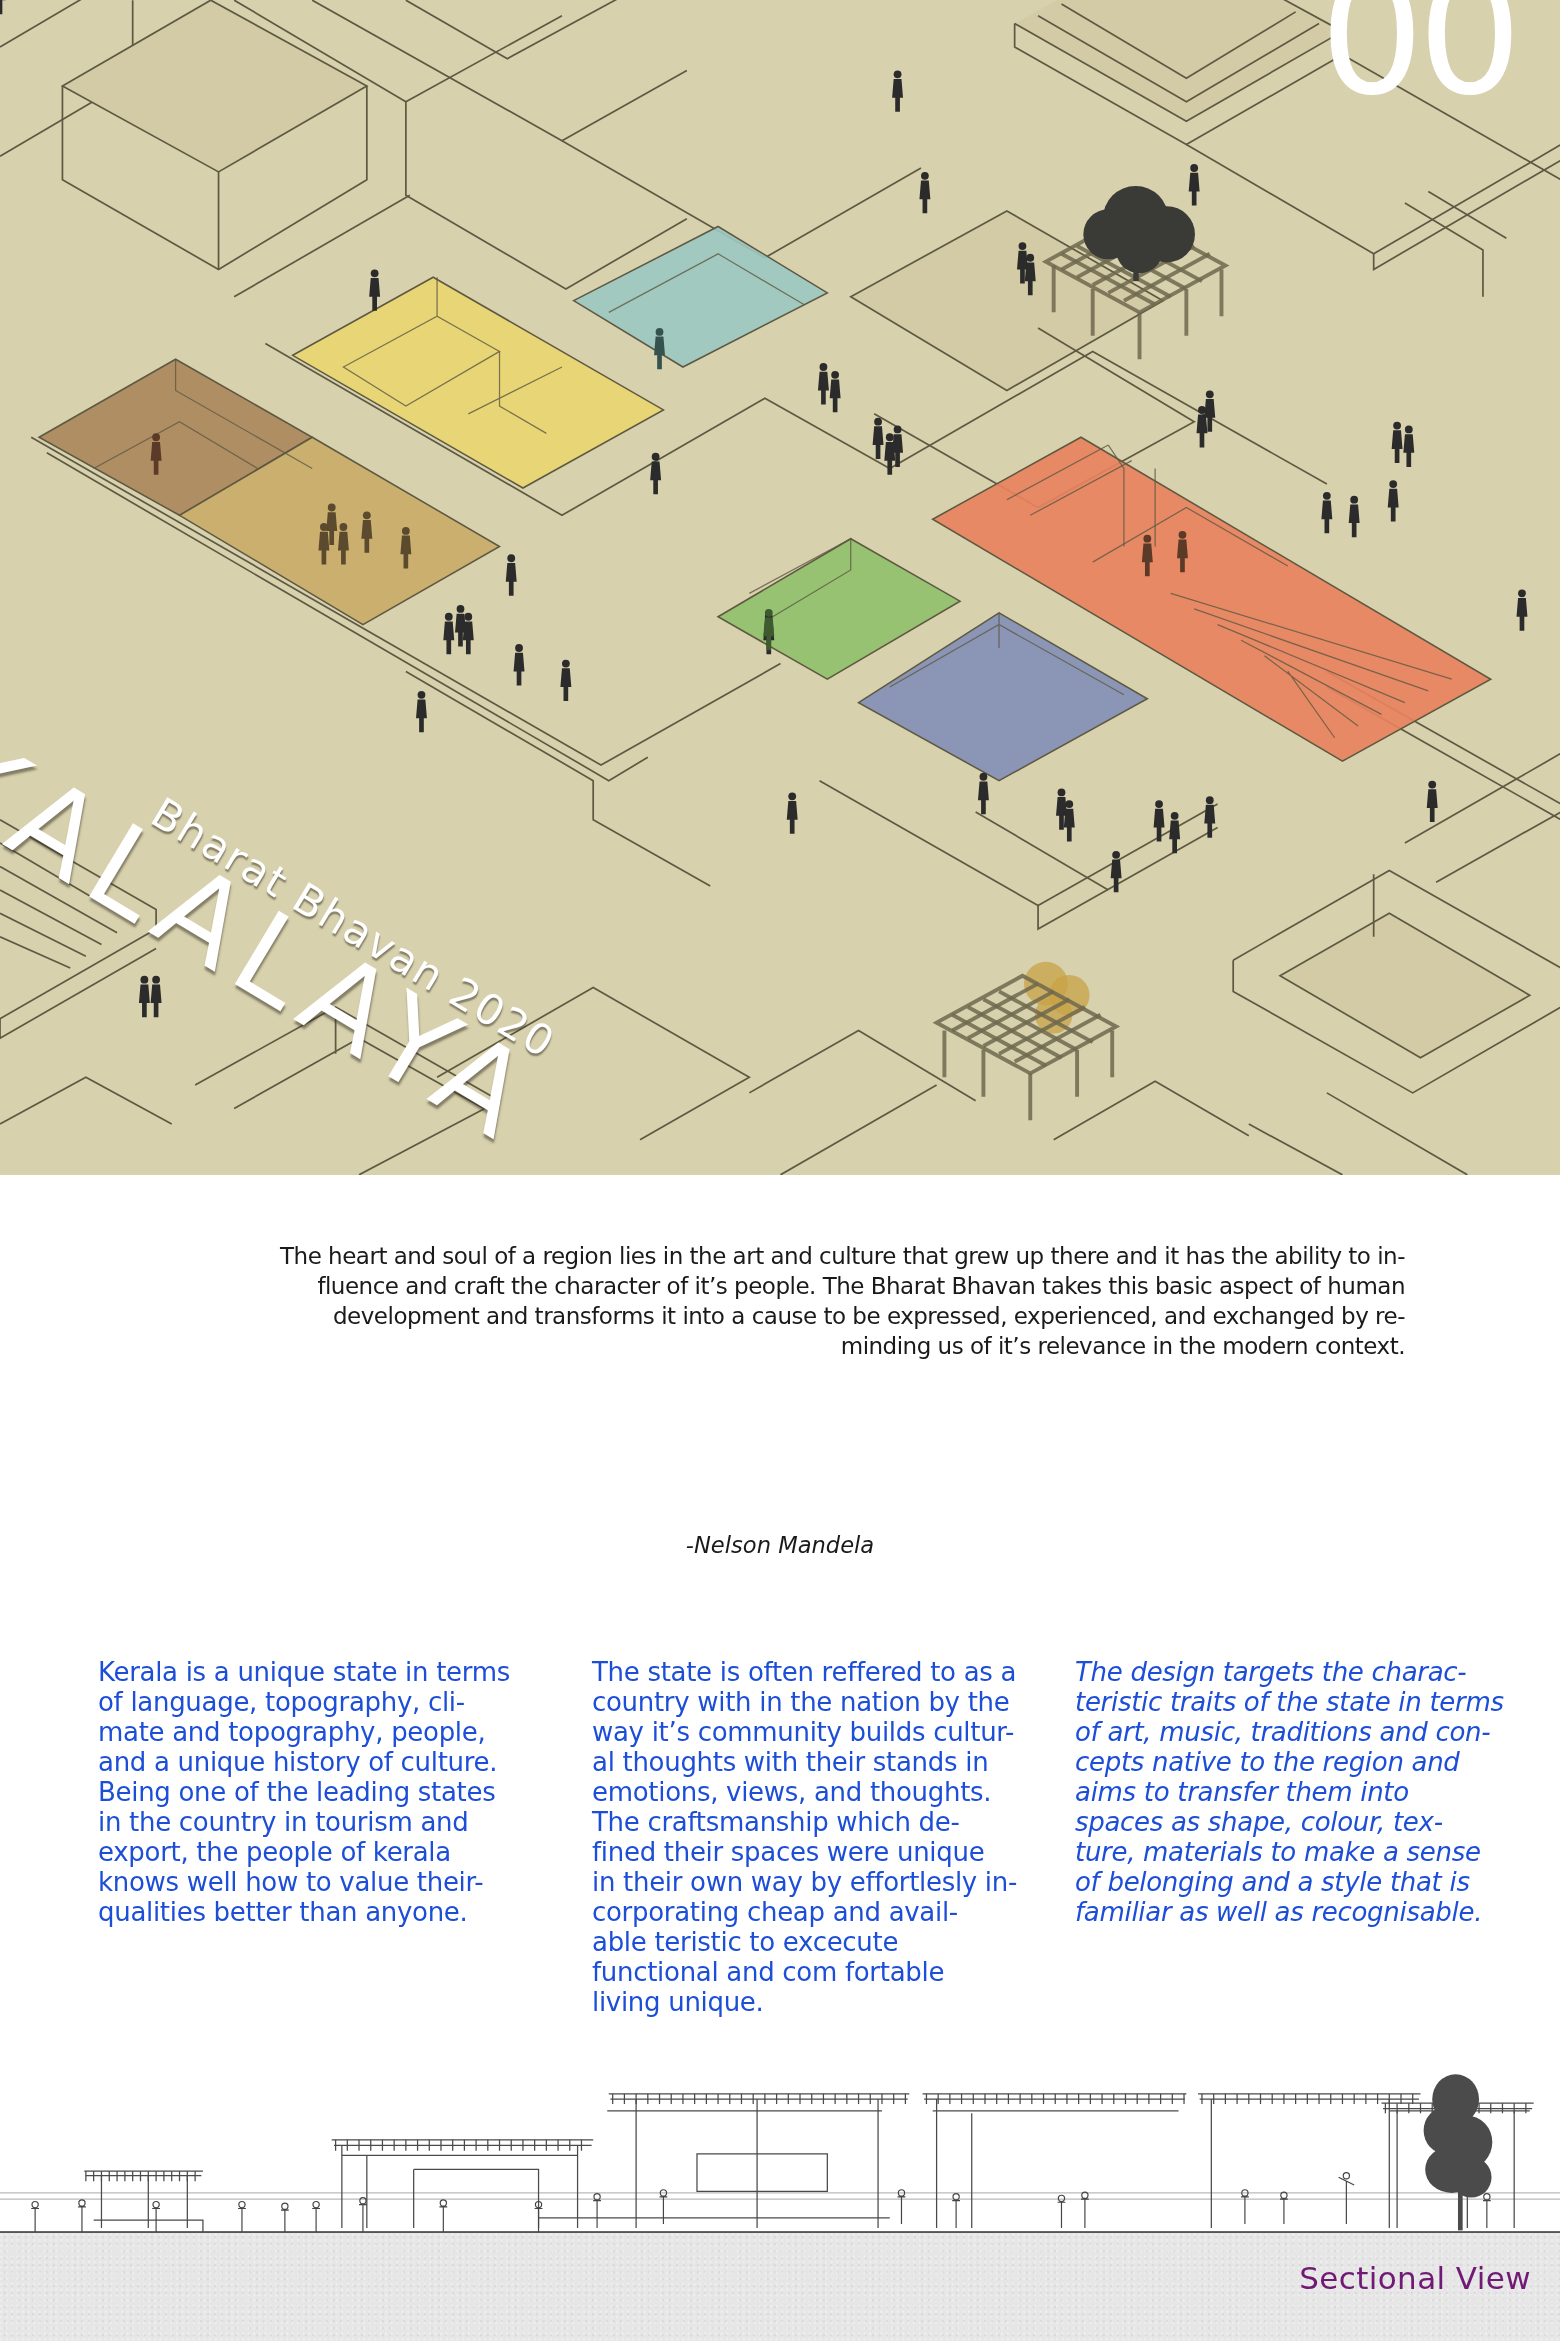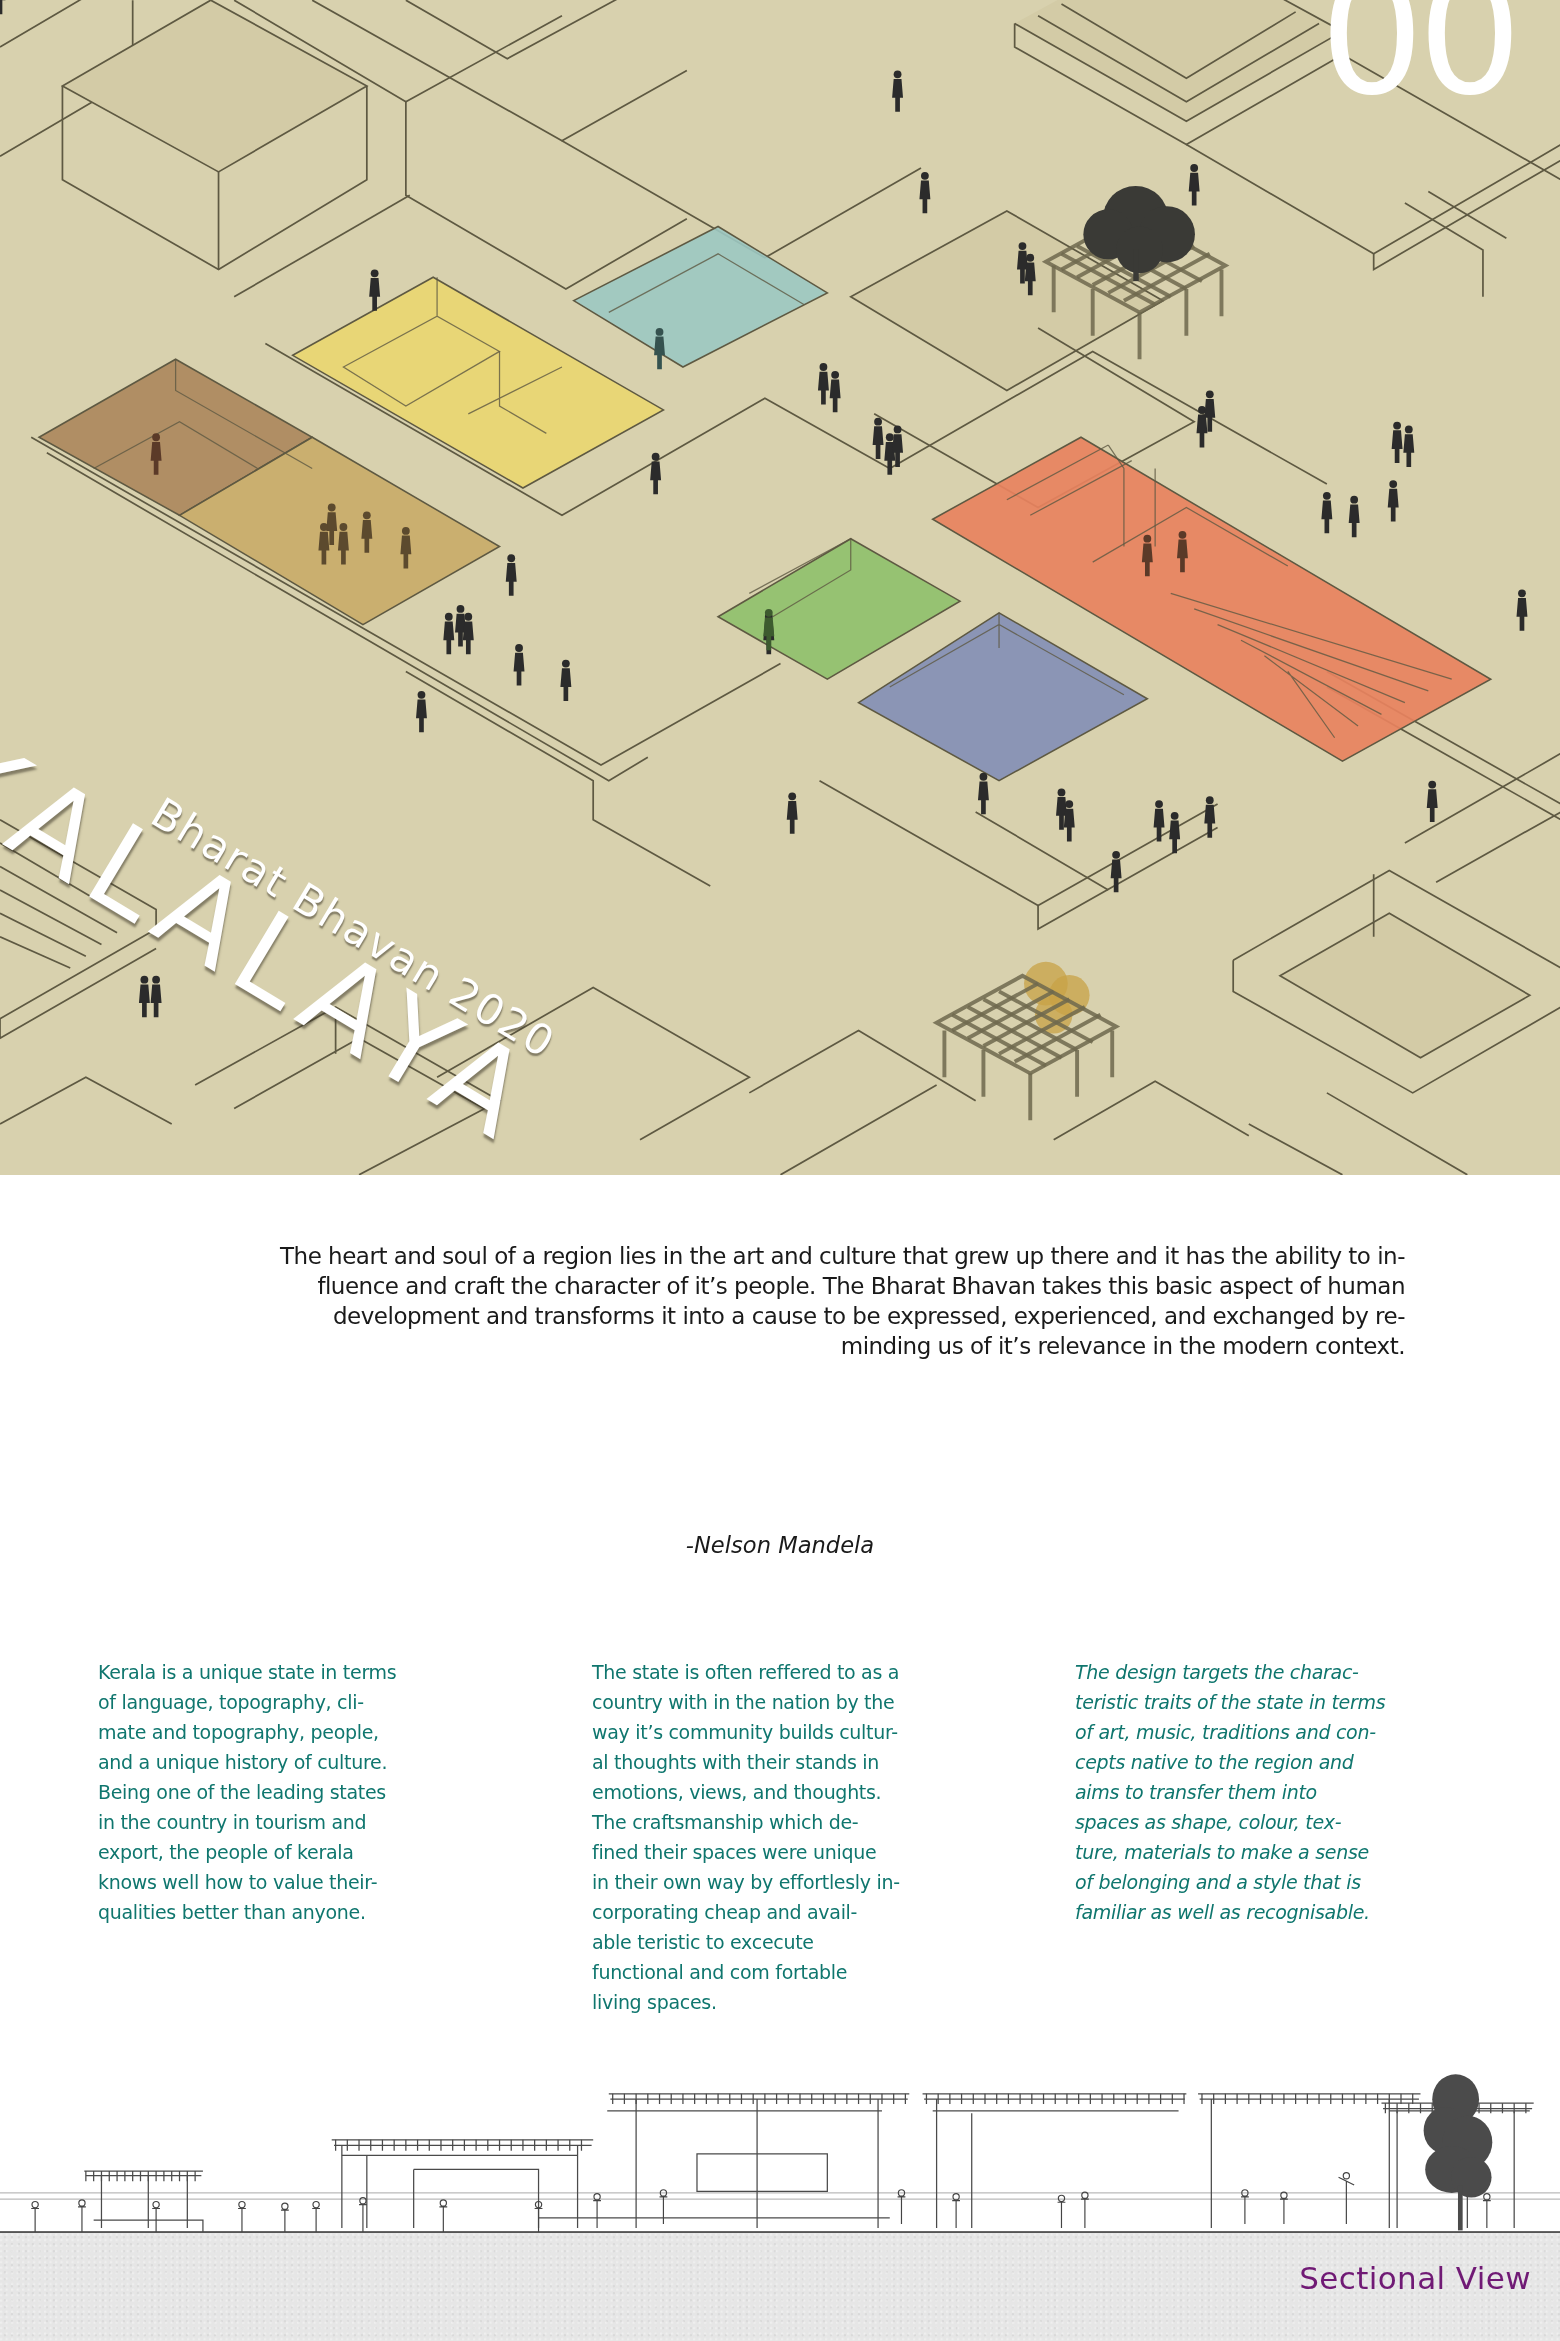--- a/index.html
+++ b/index.html
@@ -48,21 +48,21 @@
     font-style: italic; font-weight: bold; font-size: 22.6px; line-height: 30px;
     font-family: "DejaVu Sans", sans-serif; letter-spacing: -0.4px;
   }
   .quote-author {
     position: absolute; left: 468px; top: 1530px; width: 624px; text-align: center;
     font-style: italic; font-size: 22.6px; line-height: 30px;
     font-family: "DejaVu Sans", sans-serif;
   }
   .col {
     position: absolute; top: 1657px; width: 406px;
-    font-size: 19px; line-height: 30px; color: #0f766e;
+    font-size: 26px; line-height: 30px; color: #1d4ed8;
     font-family: "DejaVu Sans", sans-serif; letter-spacing: -0.3px;
   }
   .col .ln { display: block; white-space: nowrap; }
   .col-1 { left: 98px; }
   .col-2 { left: 592px; }
   .col-3 { left: 1075px; font-style: italic; }
   .section-area {
     position: absolute; left: 0; top: 2068px; width: 1561px; height: 274px;
   }
   .ground {
@@ -295,21 +295,21 @@
   <span class="ln">country with in the nation by the</span>
   <span class="ln">way it’s community builds cultur-</span>
   <span class="ln">al thoughts with their stands in</span>
   <span class="ln">emotions, views, and thoughts.</span>
   <span class="ln">The craftsmanship which de-</span>
   <span class="ln">fined their spaces were unique</span>
   <span class="ln">in their own way by effortlesly in-</span>
   <span class="ln">corporating cheap and avail-</span>
   <span class="ln">able teristic to excecute</span>
   <span class="ln">functional and com fortable</span>
-  <span class="ln">living spaces.</span>
+  <span class="ln">living unique.</span>
 </div>
 
 <div class="col col-3">
   <span class="ln">The design targets the charac-</span>
   <span class="ln">teristic traits of the state in terms</span>
   <span class="ln">of art, music, traditions and con-</span>
   <span class="ln">cepts native to the region and</span>
   <span class="ln">aims to transfer them into</span>
   <span class="ln">spaces as shape, colour, tex-</span>
   <span class="ln">ture, materials to make a sense</span>

